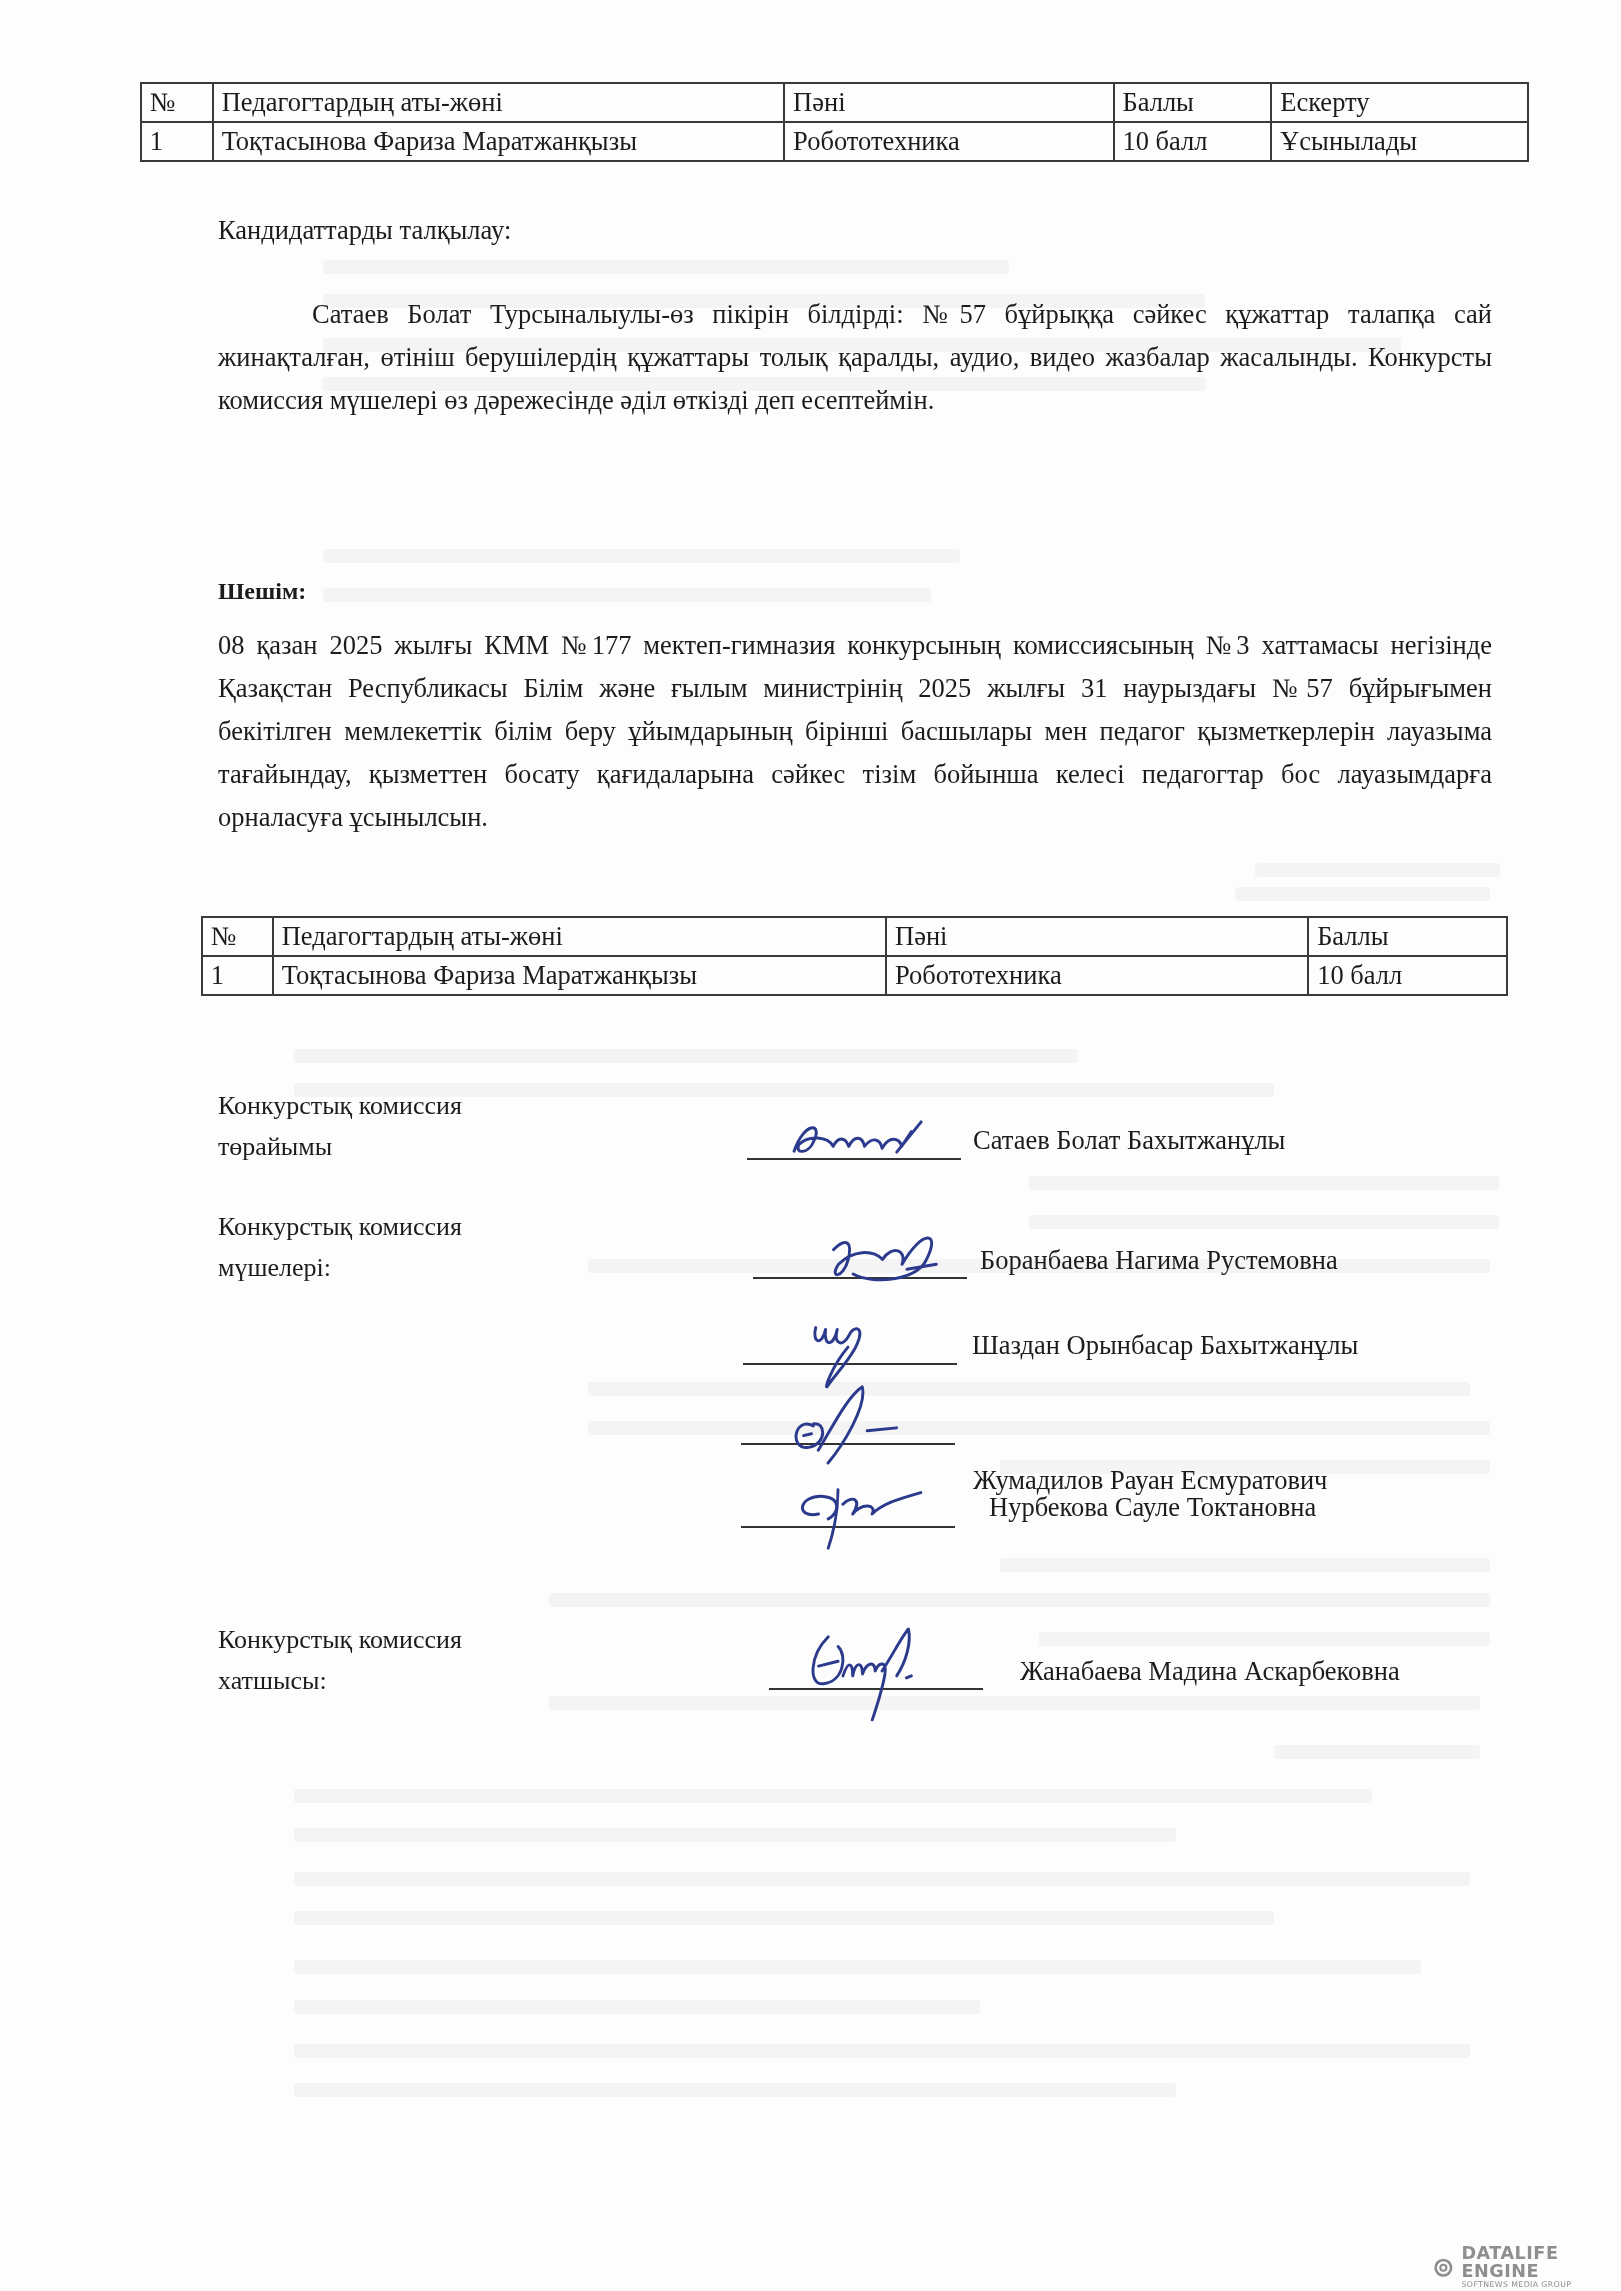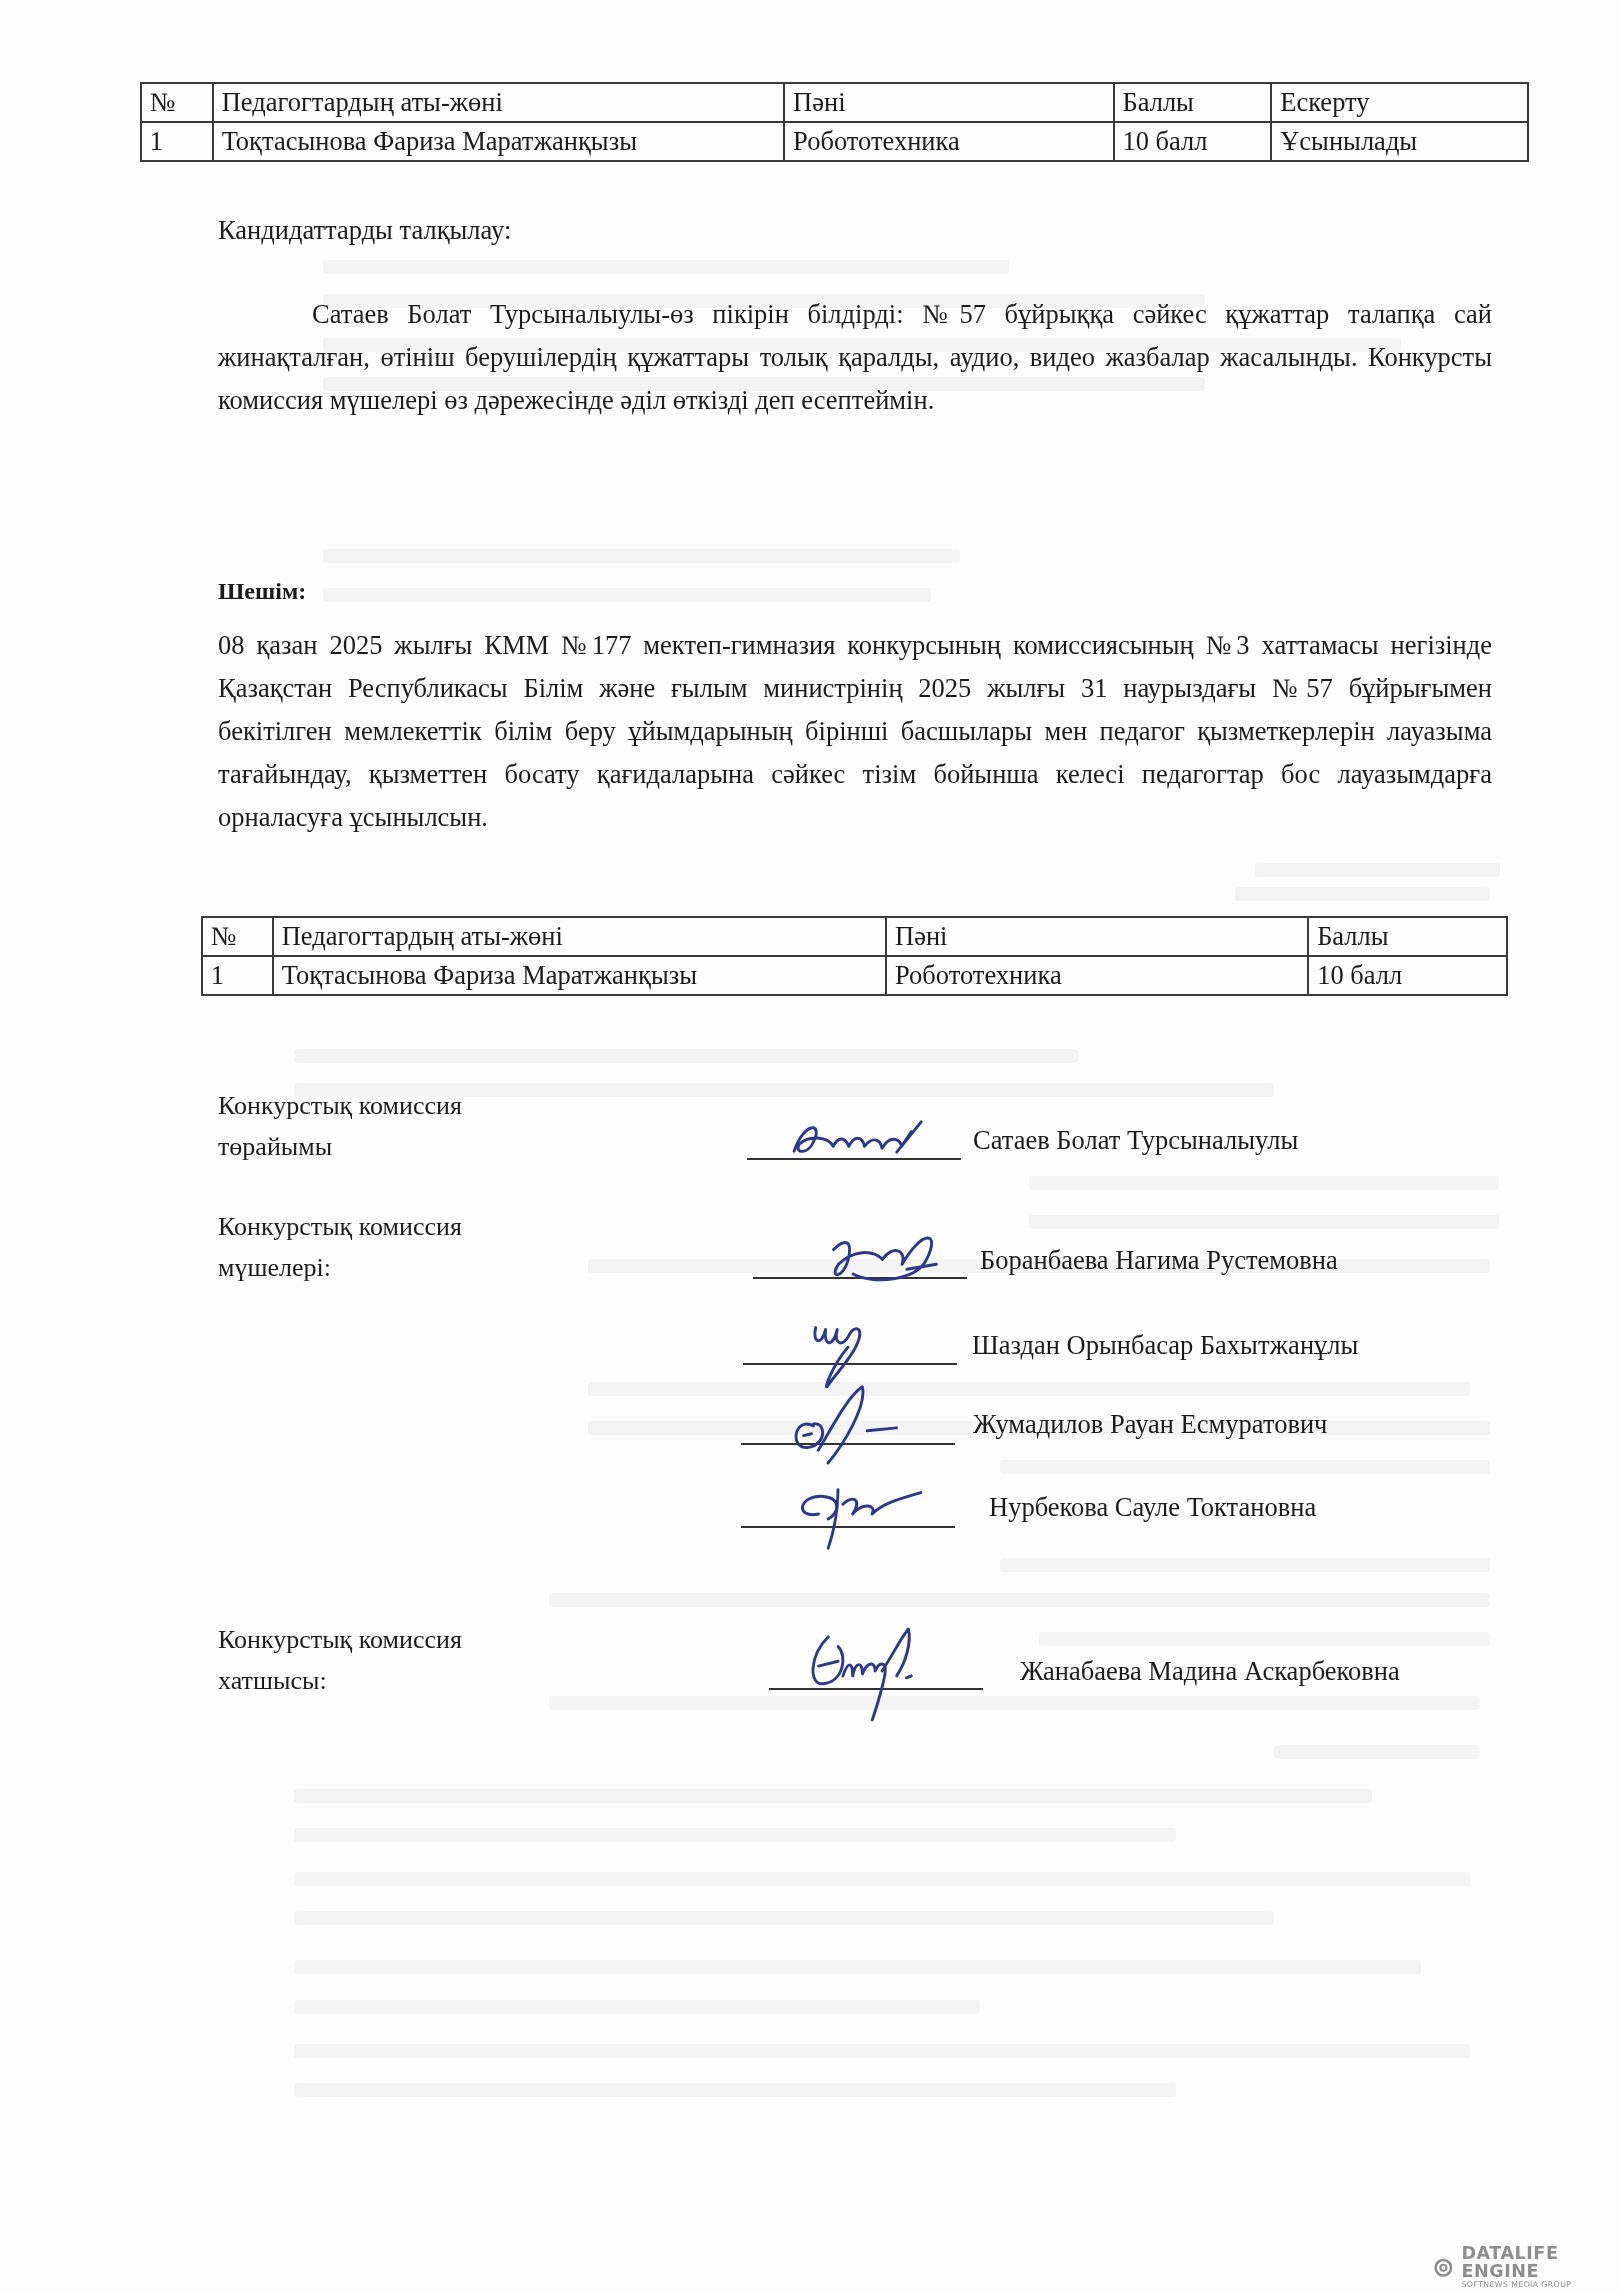--- a/index.html
+++ b/index.html
@@ -121,21 +121,21 @@
     </table>
 
   <div class="sig-label" style="top:1085px;">
     <div>Конкурстық комиссия</div>
     <div>төрайымы</div>
   </div>
   <div class="sig-line" style="left:747px;top:1158px;width:214px;"></div>
   <svg class="sig-ink" style="left:784px;top:1117px;" width="157" height="44" viewBox="0 0 160 45">
     <path d="M10 35 C 20 5, 40 5, 30 25 C 25 38, 10 38, 15 28 C 25 18, 45 20, 50 30 C 55 20, 62 20, 66 30 C 72 18, 80 20, 82 30 C 90 20, 98 22, 100 32 C 108 18, 118 22, 120 30 L 130 15 M 115 36 L 140 5"></path>
   </svg>
-  <div class="sig-name" style="left:973px;top:1125px;">Сатаев Болат Турсыналыулы</div>
+  <div class="sig-name" style="left:973px;top:1125px;">Сатаев Болат Бахытжанұлы</div>
 
   <div class="sig-label" style="top:1206px;">
     <div>Конкурстық комиссия</div>
     <div>мүшелері:</div>
   </div>
 
   <div class="sig-line" style="left:753px;top:1277px;width:214px;"></div>
   <svg class="sig-ink" style="left:814px;top:1220px;" width="137" height="69" viewBox="0 0 140 70">
     <path d="M 20 30 C 30 20, 40 18, 35 40 C 30 60, 15 60, 25 45 C 40 30, 60 30, 70 40 C 80 25, 95 30, 90 45 C 110 10, 130 10, 115 40 C 105 62, 60 66, 40 55 M 95 50 L 125 45"></path>
   </svg>
@@ -144,21 +144,21 @@
   <div class="sig-line" style="left:743px;top:1363px;width:214px;"></div>
   <svg class="sig-ink" style="left:804px;top:1308px;" width="88" height="88" viewBox="0 0 90 90">
     <path d="M 12 20 C 8 35, 18 40, 22 22 C 20 40, 30 40, 34 22 C 30 38, 40 40, 46 28 C 50 18, 62 18, 55 35 C 50 50, 30 70, 24 80 C 20 85, 28 60, 45 40"></path>
   </svg>
   <div class="sig-name" style="left:972px;top:1330px;">Шаздан Орынбасар Бахытжанұлы</div>
 
   <div class="sig-line" style="left:741px;top:1443px;width:214px;"></div>
   <svg class="sig-ink" style="left:774px;top:1377px;" width="157" height="88" viewBox="0 0 160 90">
     <path d="M 40 50 C 20 40, 15 75, 35 72 C 55 68, 52 45, 40 48 M 30 60 L 38 58 M 45 75 C 60 50, 75 20, 90 10 C 95 30, 70 70, 55 88 M 95 55 L 125 52"></path>
   </svg>
-  <div class="sig-name" style="left:973px;top:1409px;">Жумадилов Рауан Есмуратович</div>
+  <div class="sig-name" style="left:973px;top:1465px;">Жумадилов Рауан Есмуратович</div>
 
   <div class="sig-line" style="left:741px;top:1526px;width:214px;"></div>
   <svg class="sig-ink" style="left:784px;top:1475px;" width="147" height="78" viewBox="0 0 150 80">
     <path d="M 35 40 C 10 45, 15 20, 40 22 C 60 24, 55 40, 45 45 M 55 15 C 55 40, 50 60, 45 75 M 60 30 C 70 20, 80 25, 70 40 C 80 28, 95 30, 90 40 C 100 30, 115 25, 140 18"></path>
   </svg>
   <div class="sig-name" style="left:989px;top:1492px;">Нурбекова Сауле Токтановна</div>
 
   <div class="sig-label" style="top:1619px;">
     <div>Конкурстық комиссия</div>
     <div>хатшысы:</div>

